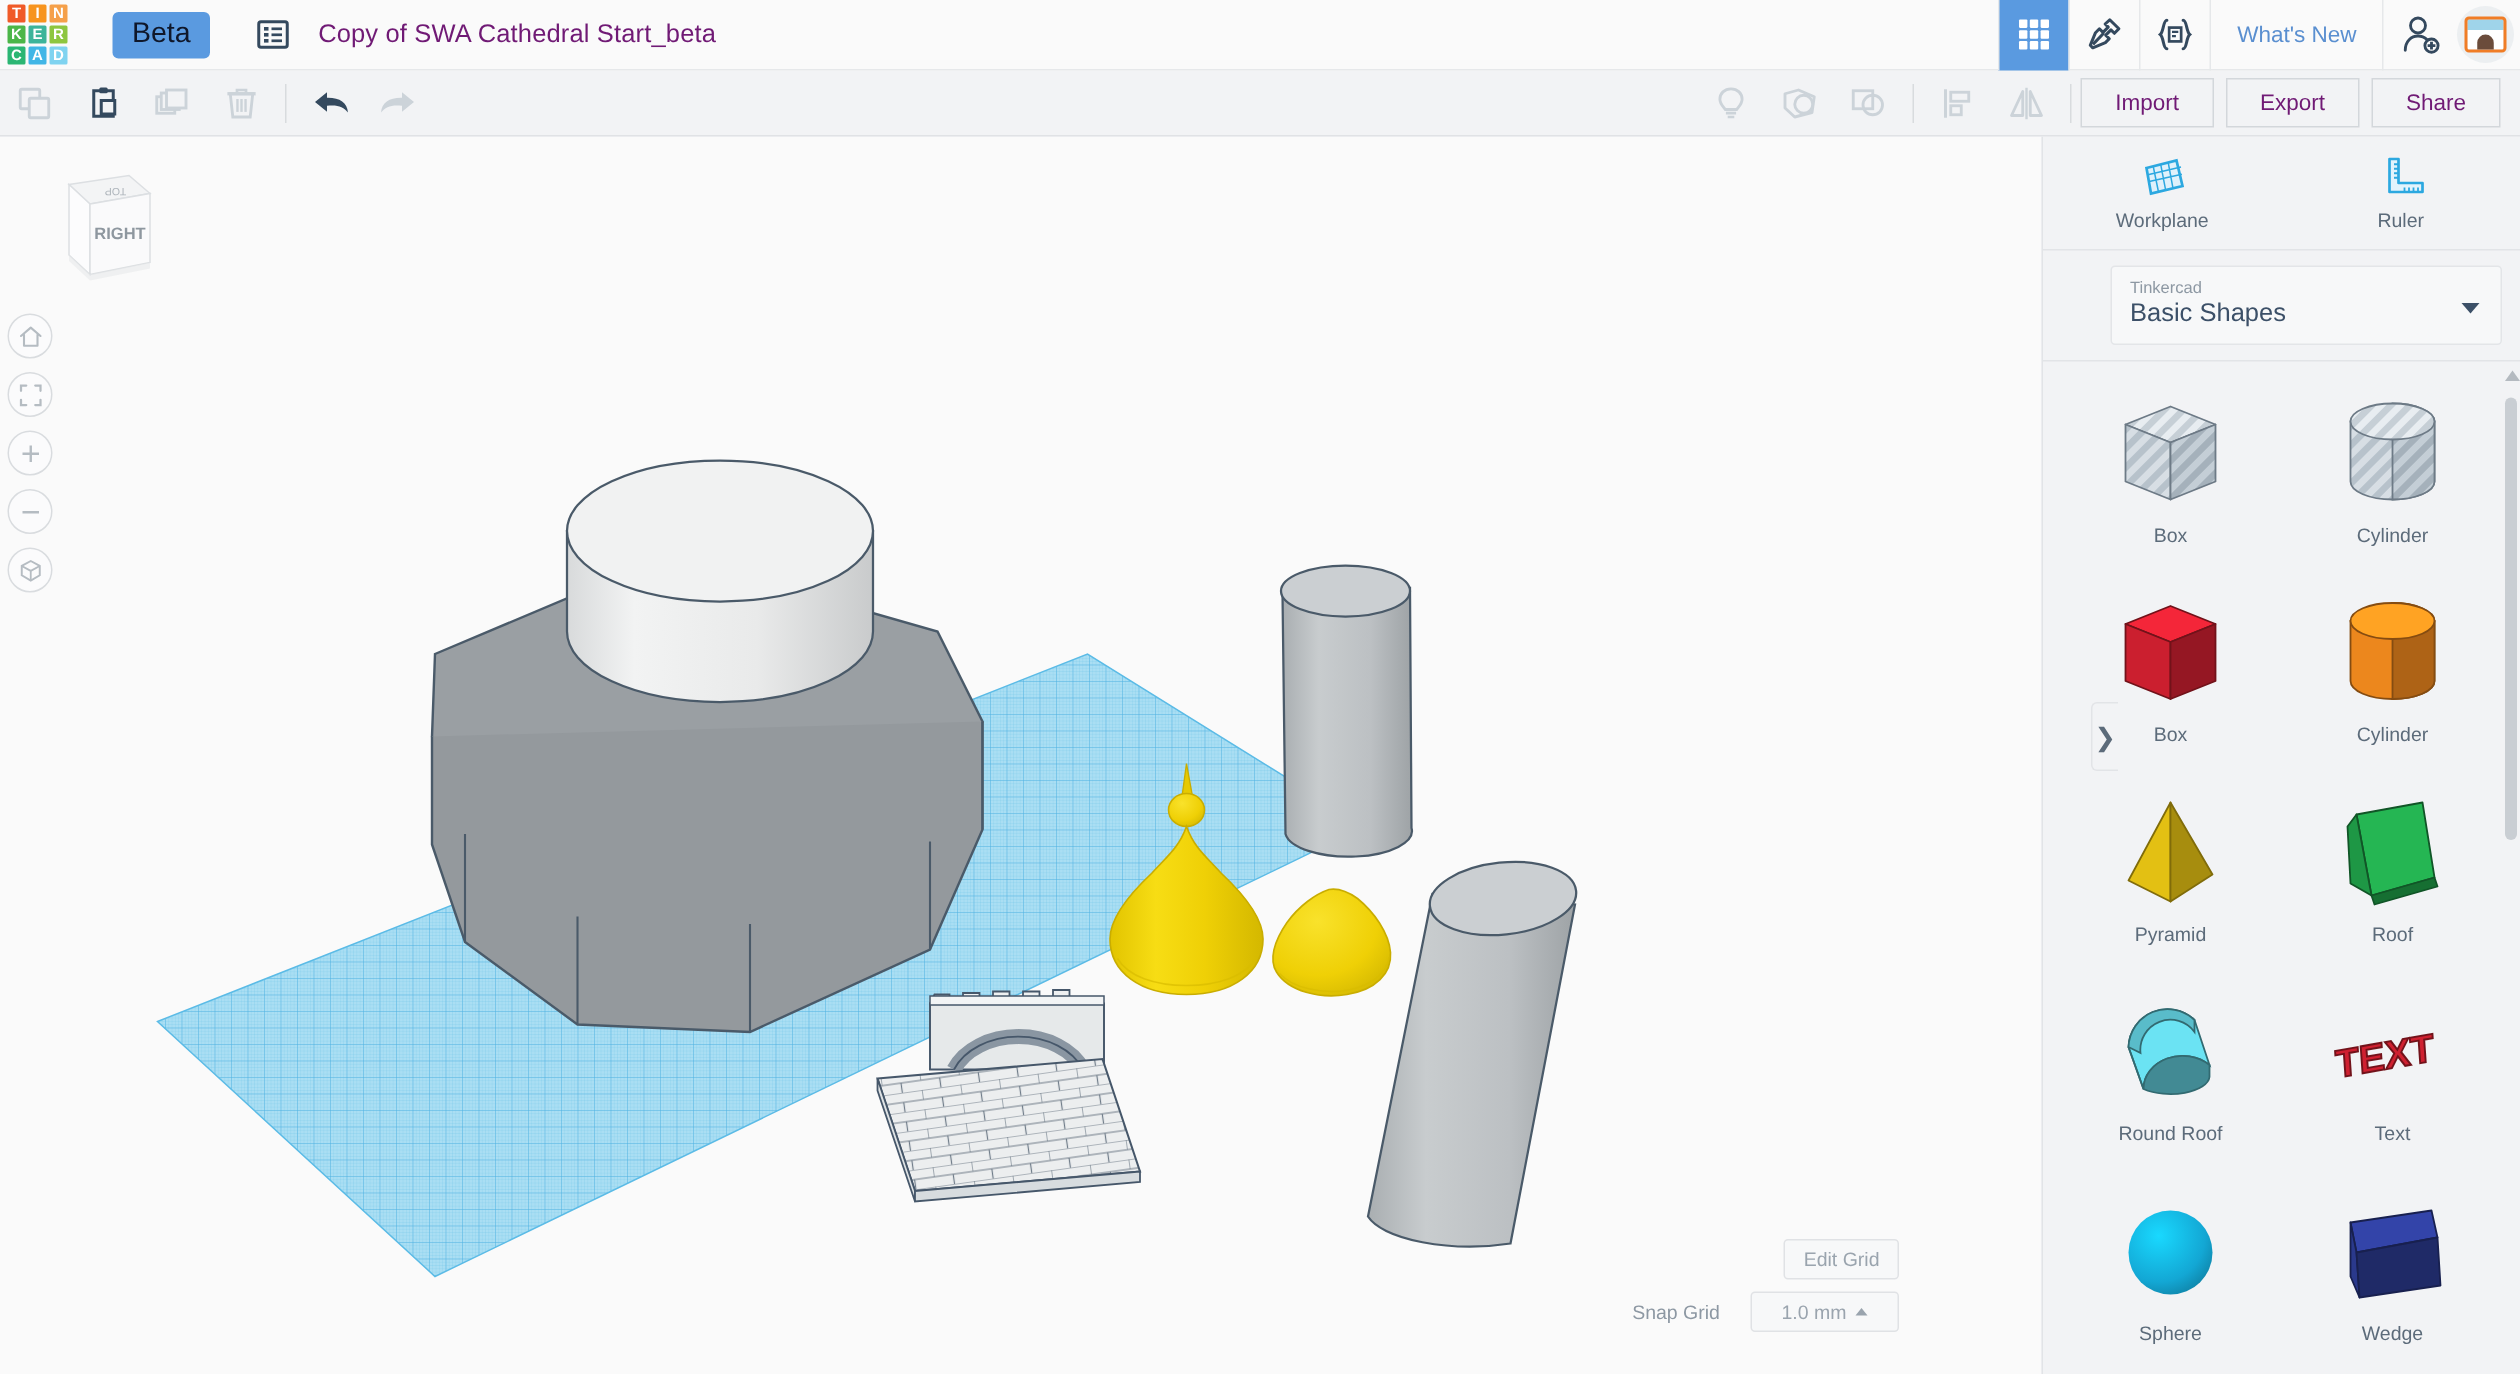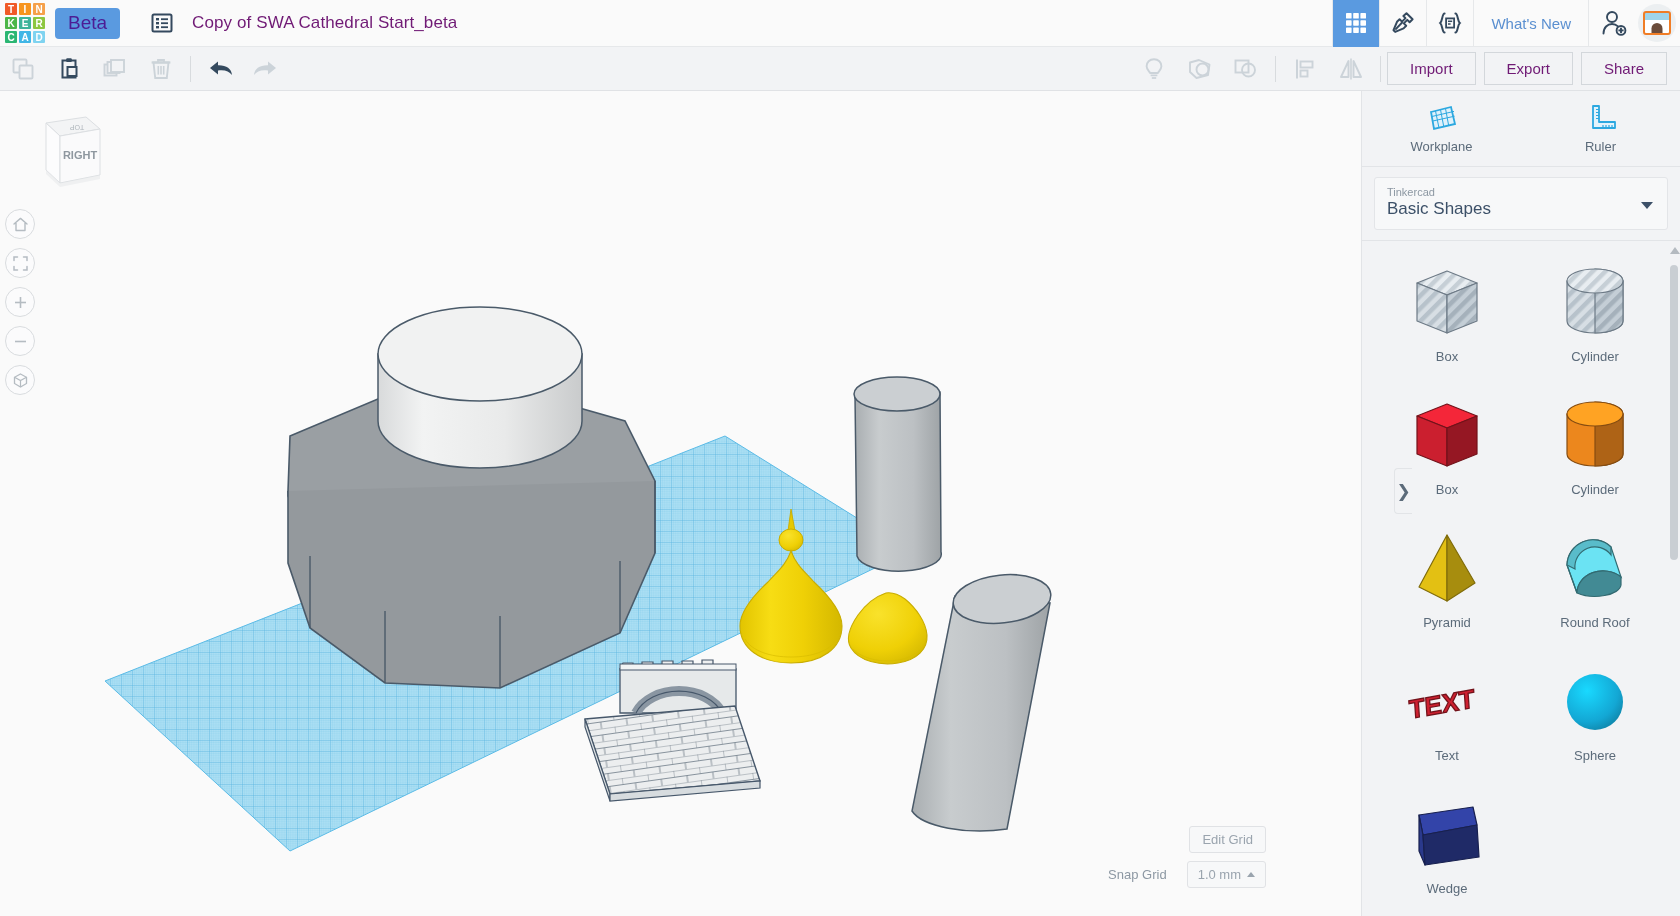--- a/index.html
+++ b/index.html
@@ -25,22 +25,22 @@
     display: grid; grid-template-columns: repeat(3, 1fr); grid-template-rows: repeat(3, 1fr);
     gap: 2px; padding: 2px;
   }
   .logo span {
     display: flex; align-items: center; justify-content: center;
     font-size: 10px; font-weight: bold; color: #fff;
     font-family: "Liberation Sans", sans-serif;
     border-radius: 1px;
   }
   .beta-btn {
-    margin-left: 8px;
-    background: #5a9ae0; color: #4c1d95;
+    margin-left: 28px;
+    background: #5a9ae0; color: #0f172a;
     font-size: 19px; padding: 5px 13px 7px 13px;
     border-radius: 4px; border: none; cursor: pointer;
     line-height: 1;
   }
   .doc-icon {
     margin-left: 30px; width: 24px; height: 24px;
     display:flex;align-items:center;justify-content:center;
     cursor: pointer;
   }
   .doc-title {
@@ -113,40 +113,40 @@
   .gridtools { position:absolute; right:52px; bottom:28px; text-align:right; }
   .editgrid-btn {
     border:1px solid #e0e2e5; background:#f7f8f9; color:#9aa4ae;
     font-size:13px; padding:5px 12px; border-radius:3px; cursor:pointer;
     font-family:"Liberation Sans", sans-serif;
   }
   .snaprow { display:flex; align-items:center; justify-content:flex-end; margin-top:8px;gap:12px; }
   .snaplabel { font-size:13px; color:#8d98a3; margin-right:8px; }
   .snapsel {
     border:1px solid #e0e2e5; background:#f7f8f9; color:#9aa4ae;
-    font-size:13px; padding:5px 10px; border-radius:3px; cursor:pointer;
+    font-size:13px; padding:5px 20px; border-radius:3px; cursor:pointer;
     display:flex; align-items:center; gap:6px;
   }
 
   
   .rightpanel {
     position:absolute; top:91px; right:0; width:319px; height:825px;
     background:#f2f3f5; border-left:1px solid #e2e4e7;
     display:flex; flex-direction:column;
   }
   .rp-tools { display:flex; height:76px; border-bottom:1px solid #e2e4e7; }
   .rp-tool {
     flex:1; display:flex; flex-direction:column; align-items:center; justify-content:center;
     gap:6px; cursor:pointer;
   }
   .rp-tool span { font-size:13px; color:#5c6b7a; }
   .rp-select-wrap { padding:10px 12px; }
   .rp-select {
     background:#f7f8f9; border:1px solid #e3e5e8; border-radius:3px;
-    padding:8px 12px 10px 12px; position:relative; cursor:pointer;
+    padding:8px 12px 10px 12px; position:relative; cursor:pointer;margin-left:33px;
   }
   .rp-select .lbl { font-size:11px; color:#8d98a3; }
   .rp-select .val { font-size:17px; color:#3c5068; margin-top:1px; }
   .caret {
     position:absolute; right:14px; top:50%; margin-top:-2px;
     width:0;height:0;border-left:6px solid transparent;border-right:6px solid transparent;
     border-top:7px solid #3c5068;
   }
   .rp-grid {
     flex:1; overflow:hidden; position:relative;
@@ -665,20 +665,33 @@
               </g>
             </svg>
           </div>
           <div class="shape-label">Pyramid</div>
         </div>
         <div class="shape-cell">
           <div class="shape-art">
             <svg width="88" height="88" viewBox="0 0 88 88">
               <defs></defs>
               <g>
+                <polygon points="20,18 64,10 72,60 30,72" fill="#25b653" stroke="#115527" stroke-width="1.2" stroke-linejoin="round"></polygon>
+                <polygon points="20,18 30,72 16,64 14,26" fill="#1e9745" stroke="#115527" stroke-width="1.2" stroke-linejoin="round"></polygon>
+                <polygon points="30,72 72,60 74,66 32,78" fill="#166f32" stroke="#115527" stroke-width="1.2" stroke-linejoin="round"></polygon>
+              </g>
+            </svg>
+          </div>
+          <div class="shape-label">Roof</div>
+        </div>
+        <div class="shape-cell">
+          <div class="shape-art">
+            <svg width="88" height="88" viewBox="0 0 88 88">
+              <defs></defs>
+              <g>
                 <path d="M16,40 A26,26 0 0 1 60,22 L70,52 A26,22 0 0 0 26,68 Z" fill="#6be3f3" stroke="#326a71" stroke-width="1.2"></path>
                 <path d="M16,40 L26,68 A26,12 0 0 0 70,60 L70,52 A26,22 0 0 0 26,68 Z" fill="#428a94" stroke="#326a71" stroke-width="1.2"></path>
                 <path d="M16,40 A26,26 0 0 1 60,22 L60,30 A20,20 0 0 0 24,44 Z" fill="#59bcca" stroke="#326a71" stroke-width="1.2"></path>
               </g>
             </svg>
           </div>
           <div class="shape-label">Round Roof</div>
         </div>
         <div class="shape-cell">
           <div class="shape-art">

